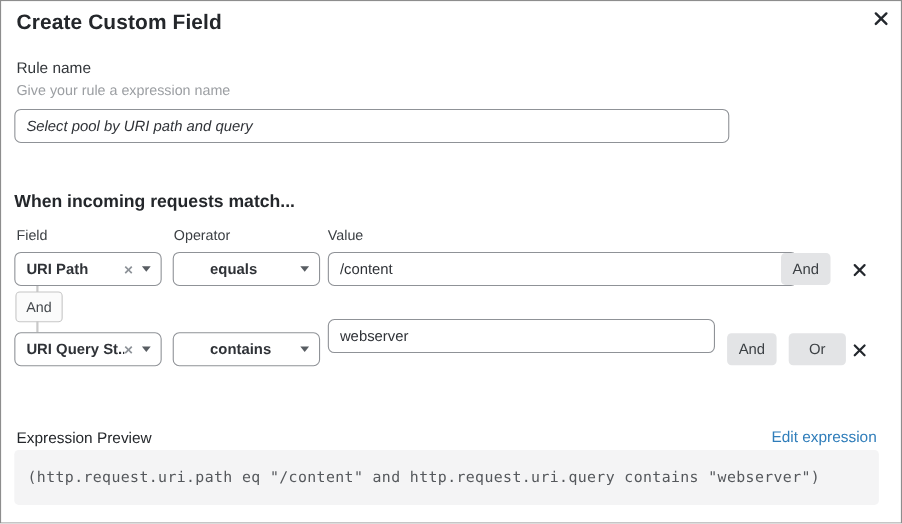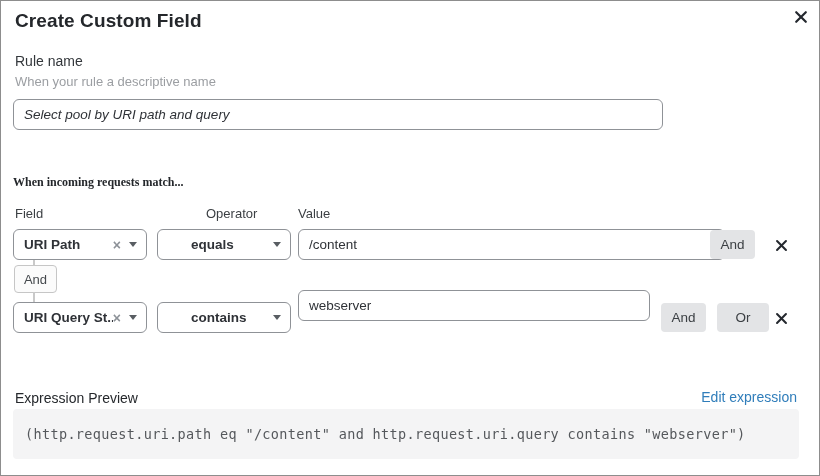--- a/index.html
+++ b/index.html
@@ -39,25 +39,25 @@
     border-radius: 6px;
     padding: 0 10px;
     font-size: 13.5px;
     color: #2f3237;
     font-family: "Liberation Sans", sans-serif;
     background: #fff;
     outline: none;
   }
   .rule-input { left: 12px; top: 98px; width: 650px; font-style: italic; }
 
-  .match-heading { left: 12px; top: 174px; font-size: 12px; font-weight: 700; color: #24272b; font-family: Liberation Serif, serif; }
+  .match-heading { left: 12px; top: 174px; font-size: 16px; font-weight: 700; color: #24272b; }
 
   .col-label { top: 205px; font-size: 13px; color: #3b3f43; }
   .col-field { left: 14px; }
-  .col-operator { left: 157px; margin-left: 48px; }
+  .col-operator { left: 157px; }
   .col-value { left: 297px; }
 
   .select {
     width: 134px; height: 31px;
     border: 1px solid #8f9297;
     border-radius: 6px;
     background: #fff;
     display: flex; align-items: center;
     padding: 0 9px 0 10px;
     font-size: 13.5px; color: #2f3237;
@@ -149,21 +149,21 @@
 
   <div class="abs title">Create Custom Field</div>
 
   <button class="abs close-btn">
     <svg class="x-icon" width="14" height="14" viewBox="0 0 14 14">
       <path d="M2.2 2.2 L11.8 11.8 M11.8 2.2 L2.2 11.8" stroke="#24282e" stroke-width="2.2" stroke-linecap="round" fill="none"></path>
     </svg>
   </button>
 
   <div class="abs rule-label">Rule name</div>
-  <div class="abs rule-helper">When your rule a descriptive name</div>
+  <div class="abs rule-helper">Give your rule a expression name</div>
   <input class="abs text-input rule-input" type="text" value="Select pool by URI path and query" style="">
 
   <div class="abs match-heading">When incoming requests match...</div>
 
   <div class="abs col-label col-field">Field</div>
   <div class="abs col-label col-operator">Operator</div>
   <div class="abs col-label col-value">Value</div>
 
   <div class="abs select row1 pos-field">
     <span class="sel-text">URI Path</span>

